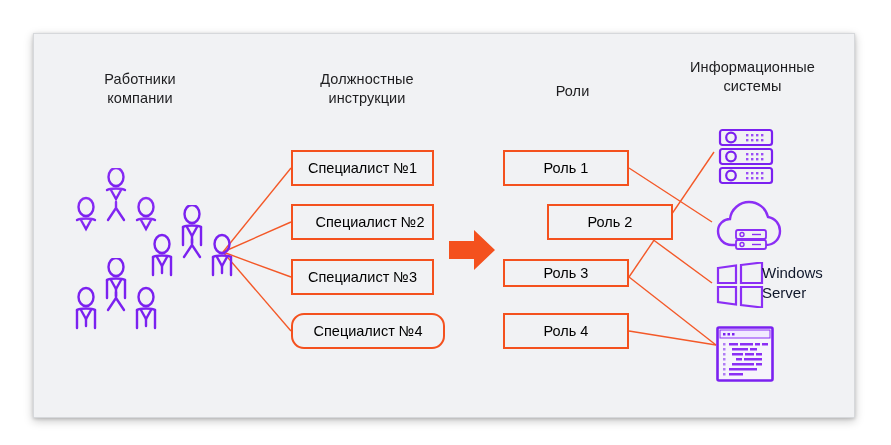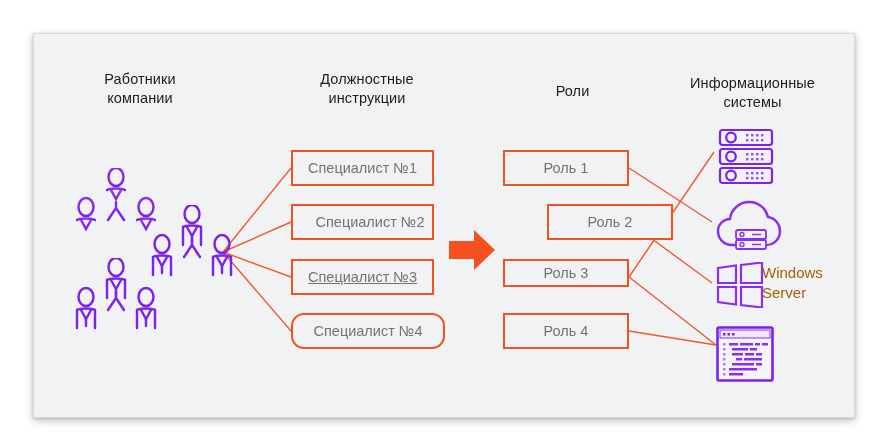--- a/index.html
+++ b/index.html
@@ -19,48 +19,48 @@
 
   .col-head{
     position:absolute;text-align:center;color:#1d1d1f;
     font-size:14.5px;line-height:19px;font-weight:400;
     letter-spacing:.1px;white-space:pre-line;
   }
 
   .obox{
     position:absolute;box-sizing:border-box;
     border:2.6px solid #f4511e;background:#f1f2f4;
-    color:#737373;font-size:14.5px;
+    color:#000000;font-size:14.5px;
     display:flex;align-items:center;justify-content:center;
   }
 
   svg.layer{position:absolute;left:0;top:0;width:891px;height:445px;pointer-events:none;}
 
   .arrow{position:absolute;left:449px;top:228px;width:46px;height:44px;}
 
   .ws-text{
     position:absolute;left:762px;top:263px;width:95px;
-    color:#a16207;font-size:15px;line-height:20px;
+    color:#0f172a;font-size:15px;line-height:20px;
     white-space:pre-line;
   }
   .people{position:absolute;}
 </style>
 </head>
 <body>
 
 <div id="root">
 
   <div class="card"></div>
 
   <div class="col-head" style="left:282px;top:70px;width:170px;">Должностные
 инструкции</div>
   <div class="col-head" style="left:60px;top:70px;width:160px;">Работники
 компании</div>
   <div class="col-head" style="left:500px;top:82px;width:145px;">Роли</div>
-  <div class="col-head" style="left:665px;top:74px;width:175px;">Информационные
+  <div class="col-head" style="left:665px;top:58px;width:175px;">Информационные
 системы</div>
 
   <svg class="layer" viewBox="0 0 891 445">
     <g stroke="#f4511e" stroke-width="1.4" fill="none" opacity="0.95">
 
       <line x1="223" y1="252" x2="291" y2="168"></line>
       <line x1="223" y1="252" x2="291" y2="222"></line>
       <line x1="223" y1="252" x2="291" y2="277"></line>
       <line x1="223" y1="252" x2="291" y2="331"></line>
 
@@ -75,21 +75,21 @@
       <line x1="629" y1="331" x2="716" y2="345"></line>
     </g>
   </svg>
 
   <div class="obox" style="left:291px;top:150px;width:143px;height:36px;">
     <span>Специалист №1</span>
   </div>
   <div class="obox" style="left:291px;top:204px;width:143px;height:36px;padding-left:15px;">
     <span>Специалист №2</span>
   </div>
-  <div class="obox" style="left:291px;top:259px;width:143px;height:36px;text-decoration:underline;">
+  <div class="obox" style="left:291px;top:259px;width:143px;height:36px;">
     <span>Специалист №3</span>
   </div>
   <div class="obox" style="left:291px;top:313px;width:154px;height:36px;border-radius:13px;">
     <span>Специалист №4</span>
   </div>
 
   <div class="obox" style="left:503px;top:150px;width:126px;height:36px;">
     <span>Роль 1</span>
   </div>
   <div class="obox" style="left:503px;top:204px;width:126px;height:36px;margin-left:44px;">

